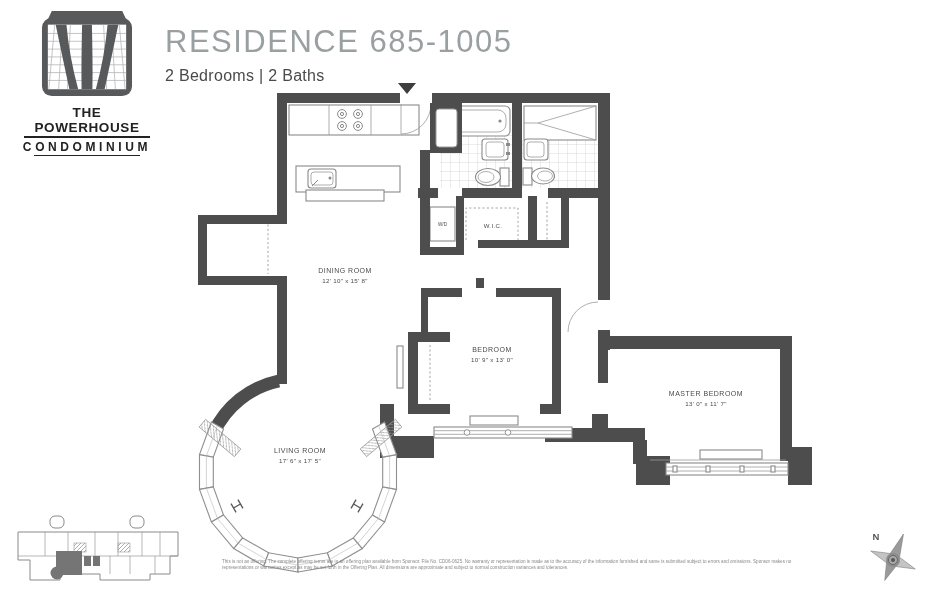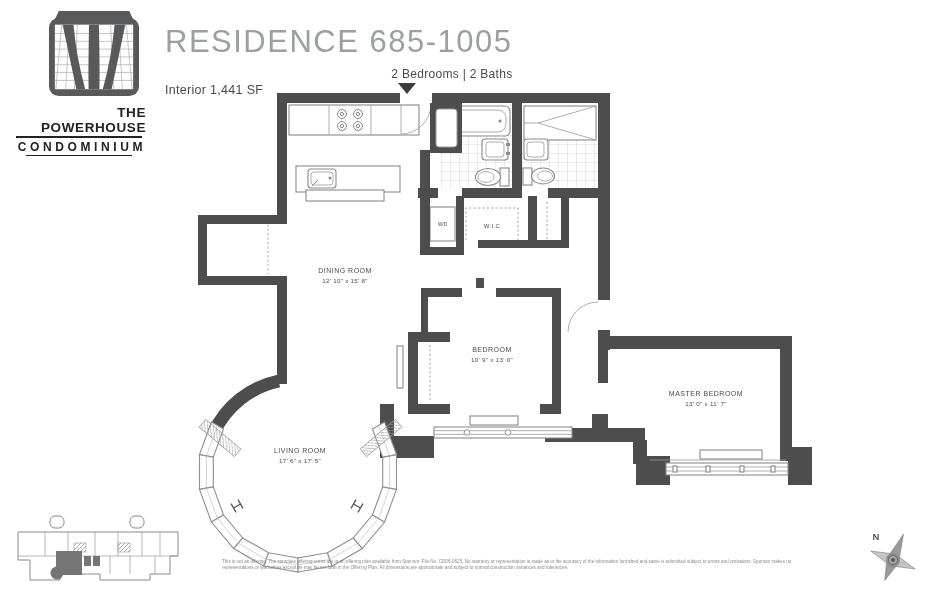--- a/index.html
+++ b/index.html
@@ -1,26 +1,26 @@
 <!DOCTYPE html>
 <html><head>
 <meta charset="utf-8">
 <style>
   html,body{margin:0;padding:0;background:#fff;}
   .stage{position:relative;width:928px;height:594px;background:#fff;overflow:hidden;
          font-family:"Liberation Sans", sans-serif;}
   
-  .logo{position:absolute;left:12px;top:8px;width:134px;text-align:right;color:#1d1d1f;}
+  .logo{position:absolute;left:20px;top:8px;width:134px;text-align:center;color:#1d1d1f;}
   .logo-name{font-size:13.5px;font-weight:bold;letter-spacing:.6px;margin-top:1px;color:#222;}
   .logo-rule{height:0;border-top:2px solid #222;margin:1px 4px 0 4px;}
   .logo-rule2{height:0;border-top:1px solid #222;margin:1px 14px 0 14px;}
   .logo-sub{font-size:12px;font-weight:bold;letter-spacing:3.6px;margin-top:1.5px;color:#222;}
   .titleblock{position:absolute;left:165px;top:24px;}
   .title{font-size:31px;font-weight:normal;letter-spacing:1.5px;color:#9aa0a2;}
-  .subtitle{font-size:12px;color:#4a4a4a;margin-top:7px;letter-spacing:.3px;text-align:right;}
+  .subtitle{font-size:16px;color:#4a4a4a;margin-top:7px;letter-spacing:.3px;}
   .interior{font-size:12.5px;color:#4a4a4a;margin-top:2px;letter-spacing:.3px;}
   
   .disclaimer{position:absolute;left:222px;top:559px;width:596px;color:#8a8a8a;
               font-size:4.6px;line-height:6px;white-space:nowrap;}
   
   svg.plan{position:absolute;left:0;top:0;}
   .wall{fill:#4d4d4d;}
   .wallarc{fill:none;stroke:#4d4d4d;stroke-width:13;}
   .fix{fill:#fff;stroke:#8a8a8a;stroke-width:1.1;}
   .fixthin{fill:none;stroke:#9a9a9a;stroke-width:.8;}
@@ -67,21 +67,20 @@
     </svg>
     <div class="logo-name">THE POWERHOUSE</div>
     <div class="logo-rule"></div>
     <div class="logo-sub">CONDOMINIUM</div>
     <div class="logo-rule2"></div>
   </div>
 
   <div class="titleblock">
     <div class="title">RESIDENCE 685-1005</div>
     <div class="subtitle">2 Bedrooms  |  2 Baths</div>
-    <div class="interior">Interior 1,441 SF</div>
   </div>
 
   <svg class="plan" width="928" height="594" viewBox="0 0 928 594">
     <defs>
       <pattern id="tile" width="9" height="9" patternUnits="userSpaceOnUse">
         <path d="M 9 0 L 0 0 0 9" fill="none" stroke="#c9c9c9" stroke-width="0.7"></path>
       </pattern>
       <pattern id="hatch" width="4" height="4" patternUnits="userSpaceOnUse">
         <path d="M 0 4 L 4 0" stroke="#9a9a9a" stroke-width="0.8"></path>
       </pattern>

